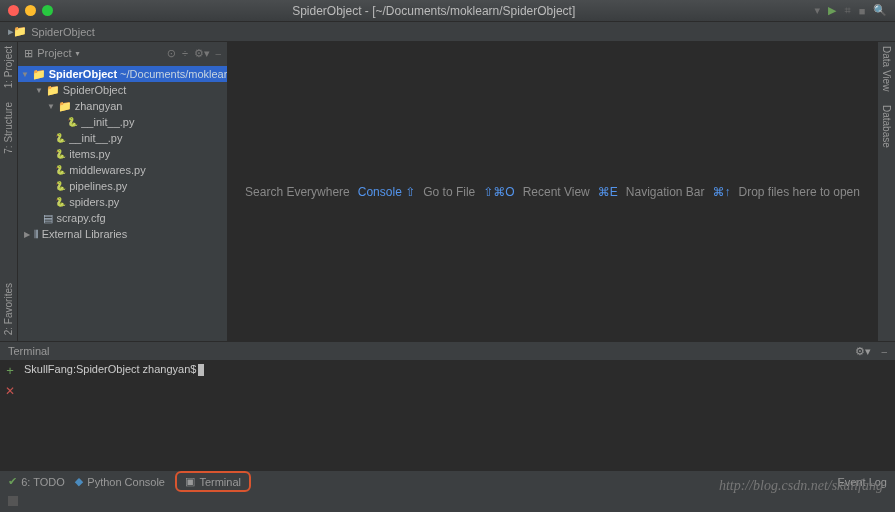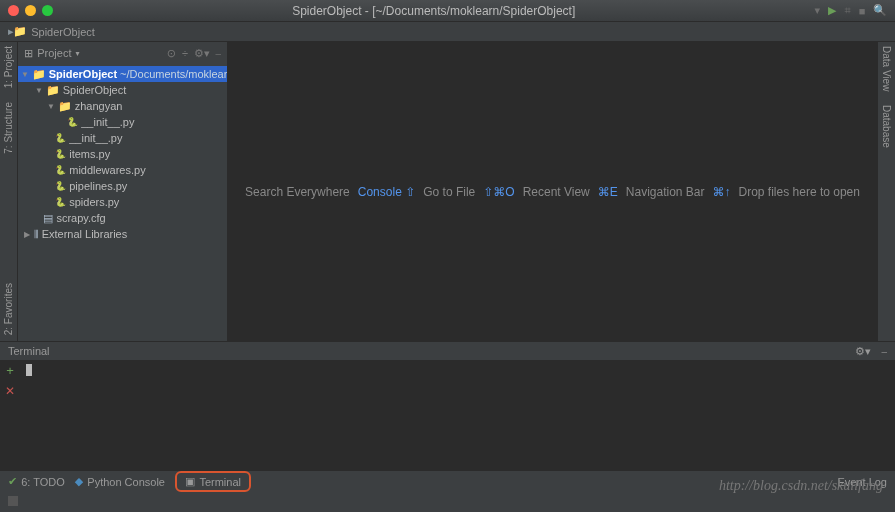--- a/index.html
+++ b/index.html
@@ -195,21 +195,21 @@
       <span>⚙▾</span>
       <span style="margin-left:8px">⎯</span>
     </span>
   </div>
   <div class="term-body">
     <div class="term-gutter">
       <span class="term-plus">+</span>
       <span class="term-x">✕</span>
     </div>
     <div class="term-content">
-      <span class="cursor-block"></span>
+      <span>SkullFang:SpiderObject zhangyan$</span><span class="cursor-block"></span>
     </div>
   </div>
 </div>
 
 <div class="statusbar">
   <div class="status-left">
     <div class="status-item">
         <span style="color:#6a9e58">✔</span>
         <span>6: TODO</span>
       </div>

